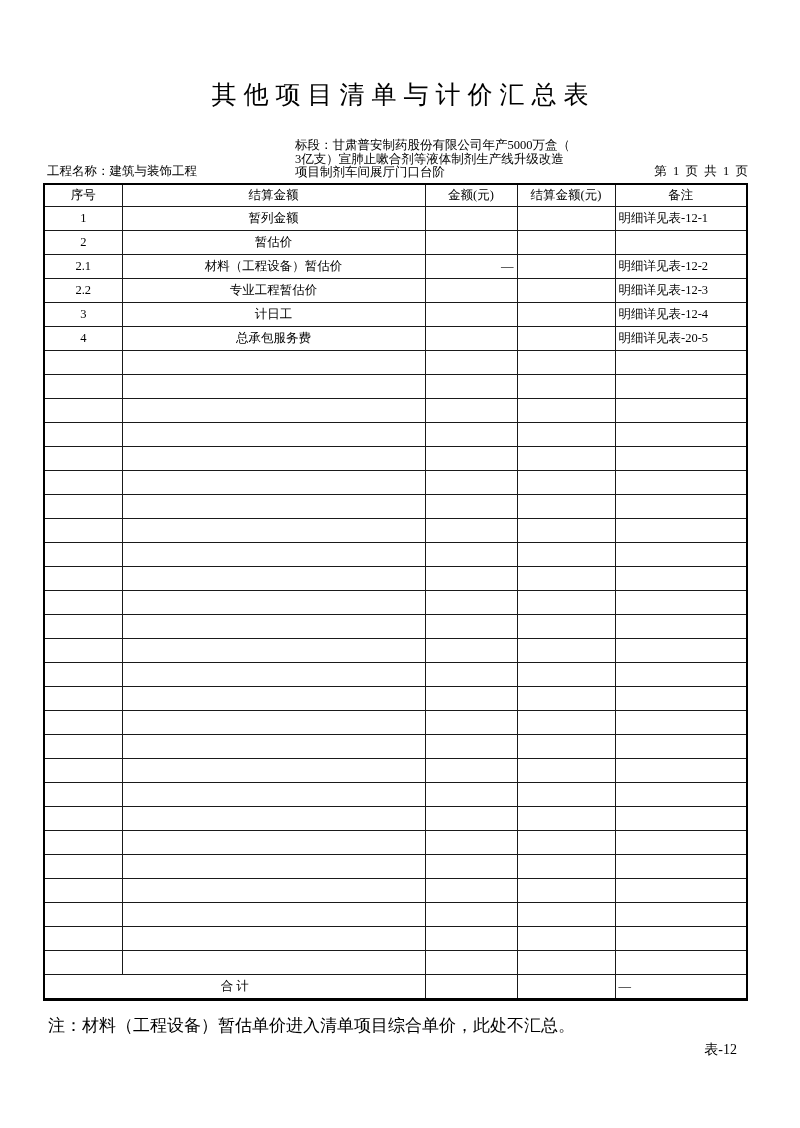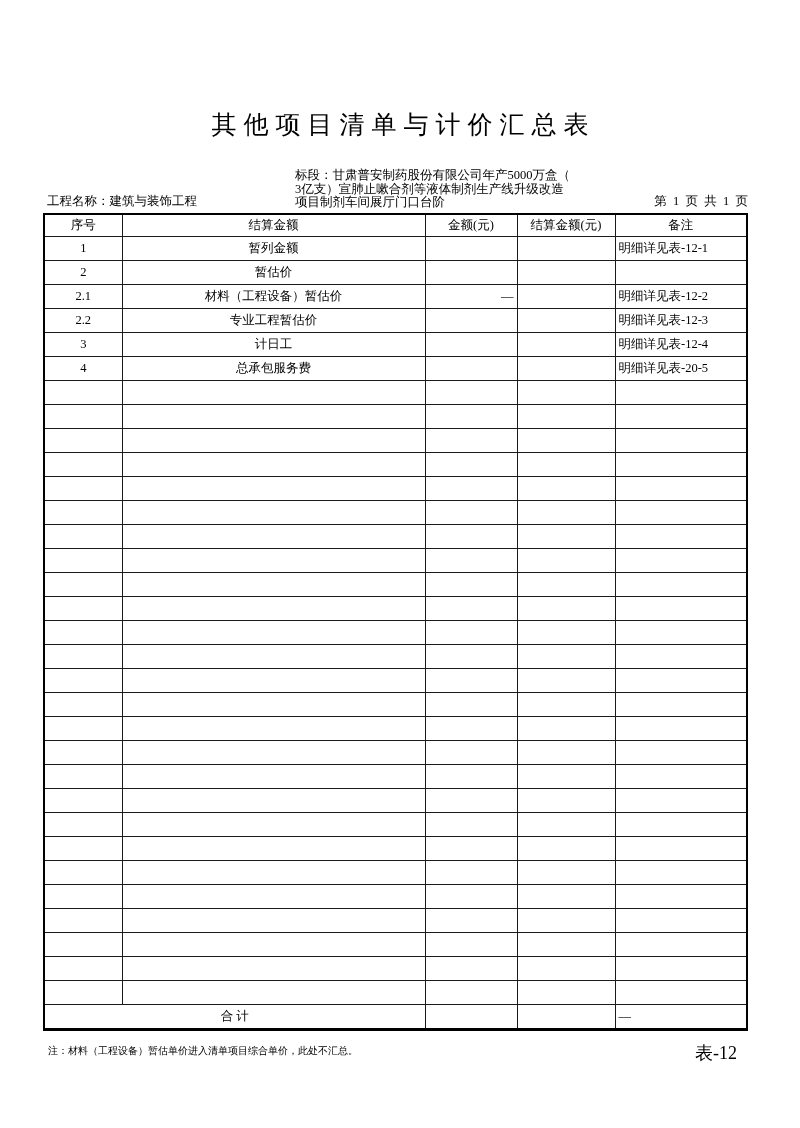--- a/index.html
+++ b/index.html
@@ -6,21 +6,21 @@
   .page{
     position:relative;
     width:800px;height:1128px;
     background:#ffffff;
     color:#000;
     font-family:"Liberation Serif","DejaVu Serif",serif;
     overflow:hidden;
     box-sizing:border-box;
   }
   .doc-title{
-    padding-top:108px;
+    padding-top:78px;
     text-align:center;
     font-size:25px;
     letter-spacing:7px;
     text-indent:7px;
     white-space:nowrap;
   }
   .header-block{
     position:relative;
     width:703px;
     margin:28px 0 3px 47px;
@@ -56,27 +56,27 @@
   table.main th{height:21px;text-align:center;}
   table.main td{height:23px;}
   .td-no{text-align:center;}
   .td-name{text-align:center;}
   .td-amount{text-align:right;padding-right:7px;}
   .td-settle{text-align:left;}
   .td-remark{text-align:left;padding:0 2px;}
   .td-total{text-align:center;white-space:pre;height:24px;}
   .note-line{
     margin:13px 0 0 48px;
-    font-size:10px;
+    font-size:17px;
   }
   .footer-label{
     position:absolute;
     right:63px;
     top:1041px;
-    font-size:18px;
+    font-size:14px;
   }
 </style>
 </head>
 <body>
 
 <div class="page">
 
   <div class="doc-title">其他项目清单与计价汇总表</div>
 
   <div class="header-block">

